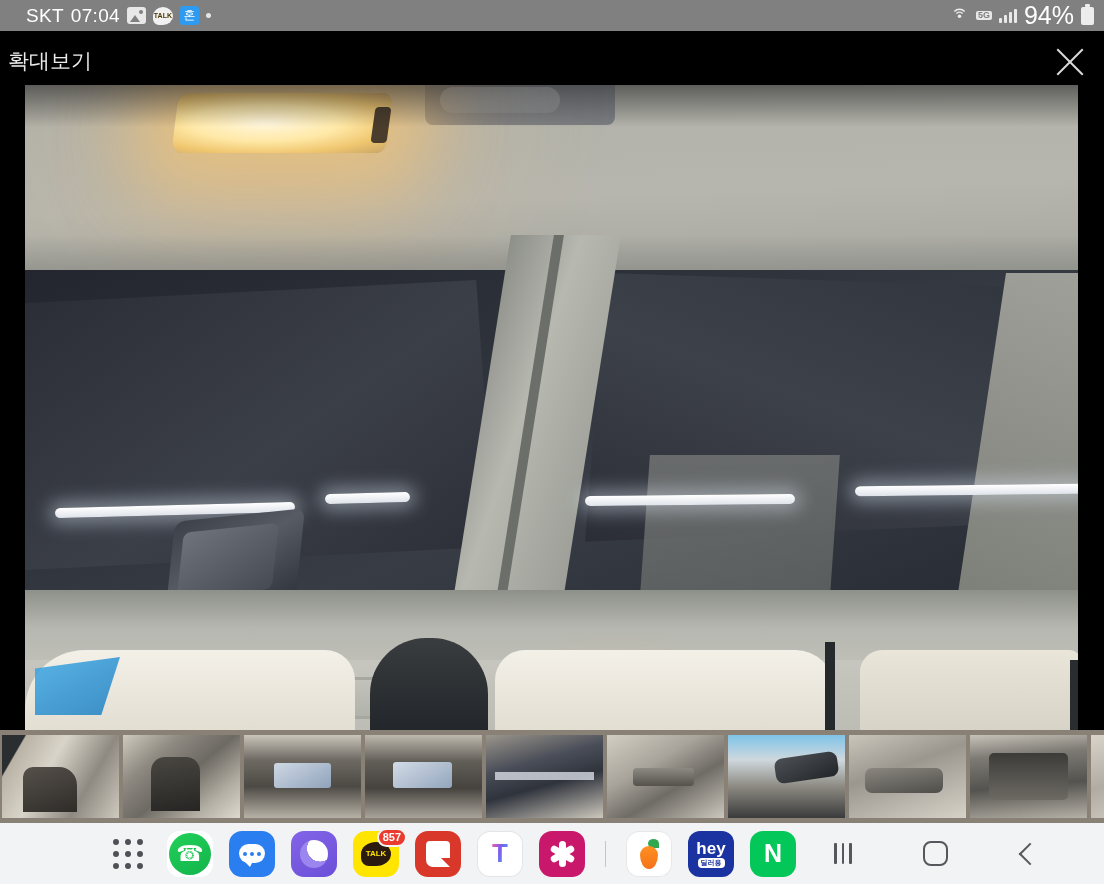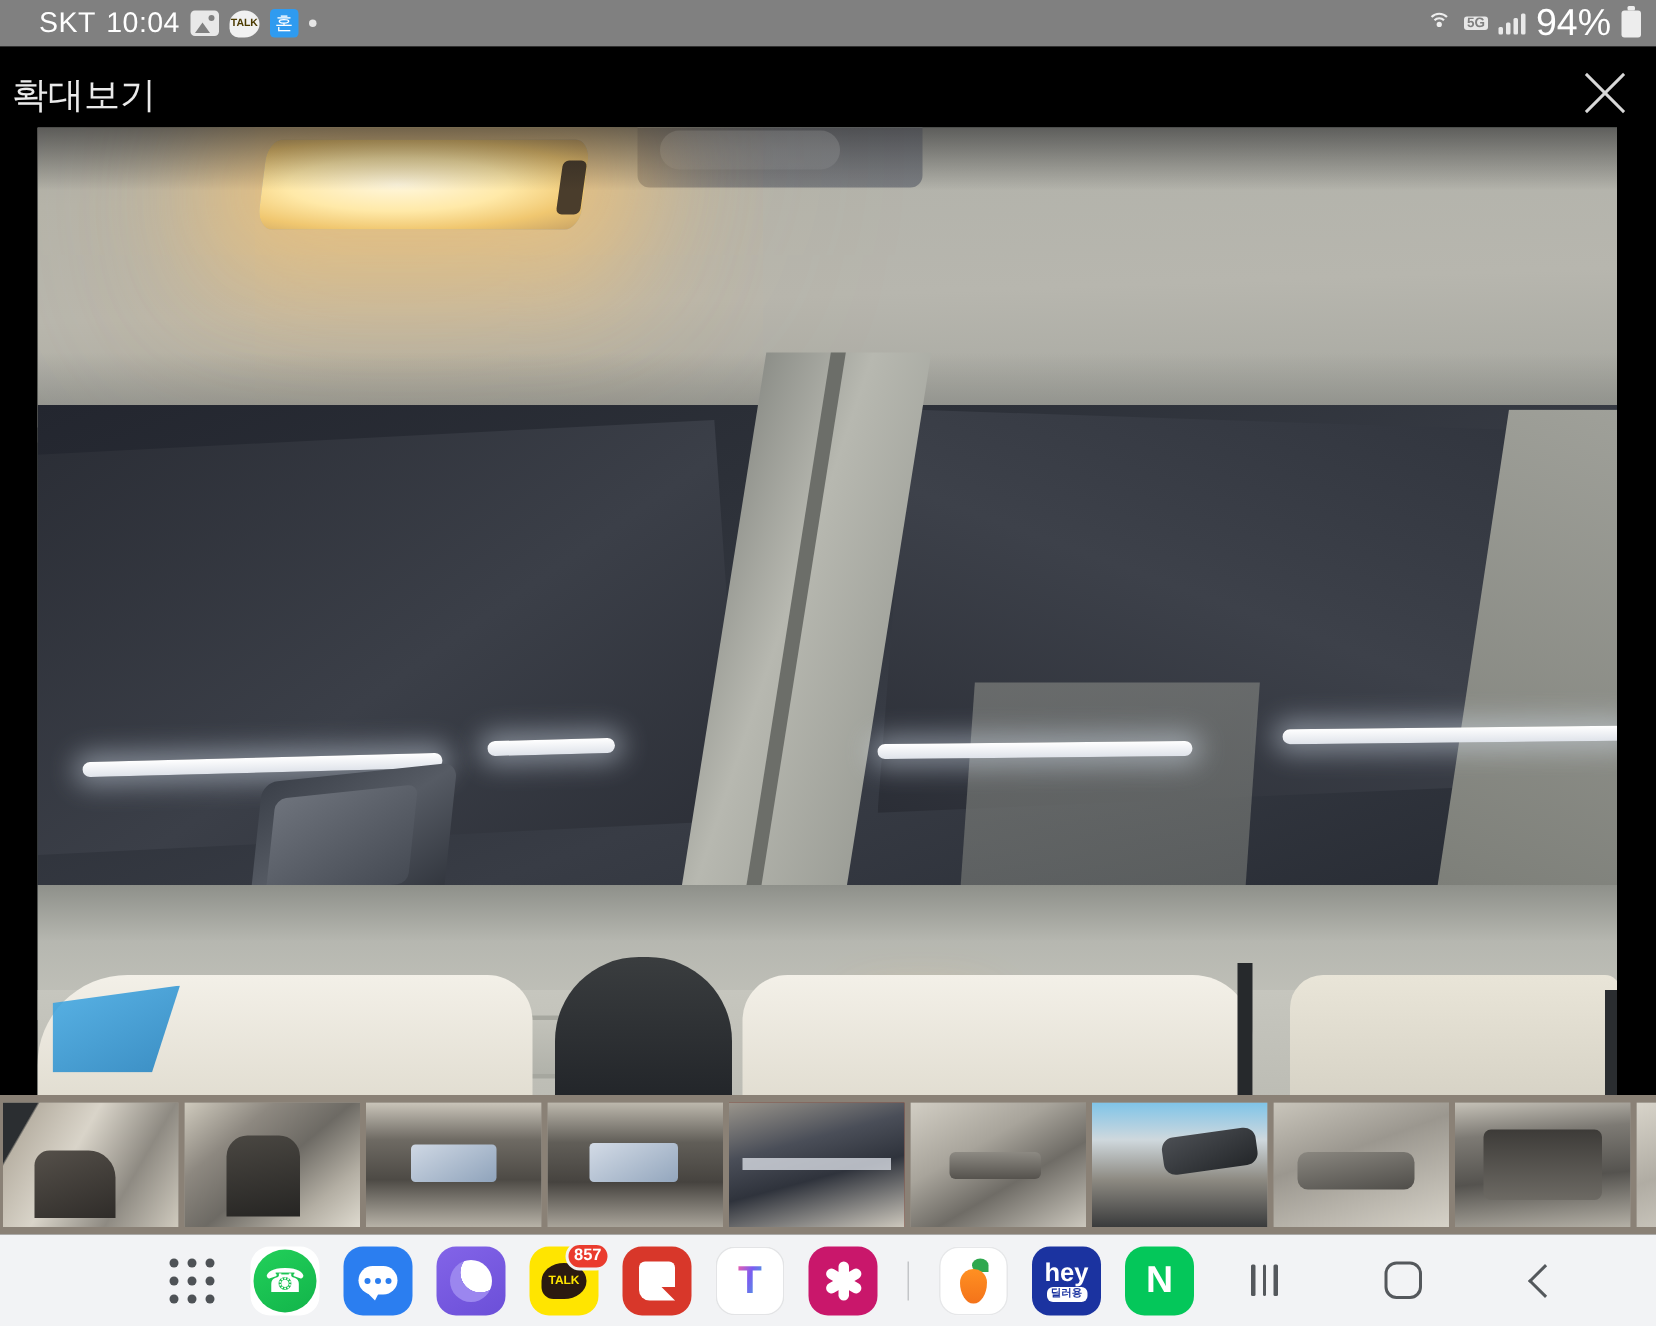--- a/index.html
+++ b/index.html
@@ -1,19 +1,19 @@
 <!DOCTYPE html>
 <html><head>
 <meta charset="utf-8">
 <style>
   * { margin:0; padding:0; box-sizing:border-box; }
   html,body { width:1104px; height:884px; overflow:hidden; background:#000;
     font-family:"Liberation Sans","DejaVu Sans",sans-serif; }
 
-  #screen { position:relative; width:1104px; height:884px; background:#404040; }
+  #screen { position:relative; width:1104px; height:884px; background:#a21caf; }
 
   
   .statusbar { position:absolute; left:0; top:0; width:1104px; height:31px;
     background:#808080; display:flex; align-items:center;
     padding:0 10px 0 26px; color:#fff; }
   .sb-left { display:flex; align-items:center; gap:7px; }
   .sb-carrier { font-size:19px; letter-spacing:.3px; font-weight:400; }
   .sb-clock { font-size:19px; letter-spacing:.3px; }
   .sb-right { margin-left:auto; display:flex; align-items:center; gap:7px; }
   .sb-pct { font-size:25px; }
@@ -38,21 +38,21 @@
     border-radius:2px; padding:0 2px; font-size:9px; }
   .ic-bars { display:flex; align-items:flex-end; gap:2px; height:15px; }
   .ic-bars span { width:3px; background:#e9e9e9; border-radius:1px; }
   .ic-bat { width:13px; height:18px; background:#ededed; border-radius:2px; position:relative; }
   .ic-bat:before{ content:""; position:absolute; top:-3px; left:4px; width:5px; height:3px;
     background:#ededed; border-radius:1px; }
 
   
   .viewer-header { position:absolute; left:0; top:31px; width:1104px; height:54px;
     display:flex; align-items:center; z-index:5; }
-  .vh-title { position:absolute; left:8px; top:16px; color:#eaeaea; font-size:24px; }
+  .vh-title { position:absolute; left:8px; top:16px; color:#eaeaea; font-size:21px; }
   .vh-counter { position:absolute; left:0; right:0; top:16px; text-align:center;
     color:#f2f2f2; font-size:19px; }
   .vh-close { position:absolute; right:10px; top:7px; width:48px; height:48px;
     cursor:pointer; }
   .vh-close:before,.vh-close:after{ content:""; position:absolute; left:6px; top:23px;
     width:36px; height:2px; background:#d9d9d9; }
   .vh-close:before{ transform:rotate(45deg); }
   .vh-close:after{ transform:rotate(-45deg); }
 
   
@@ -268,21 +268,21 @@
     border-bottom:2.5px solid #54585c; transform:rotate(45deg); margin-left:5px; }
 </style>
 </head>
 <body>
 
 <div id="screen">
 
   <div class="statusbar">
     <div class="sb-left">
       <span class="sb-carrier">SKT</span>
-      <span class="sb-clock">10:04</span>
+      <span class="sb-clock">07:04</span>
       <span class="ic ic-photo"></span>
       <span class="ic ic-talk">TALK</span>
       <span class="ic ic-blue">혼</span>
       <span class="ic ic-dot"></span>
     </div>
     <div class="sb-right">
       <span class="ic ic-hotspot">
         <svg width="19" height="19" viewBox="0 0 24 24" fill="none" stroke="#ededed" stroke-width="1.8">
           <circle cx="12" cy="13" r="2.2" fill="#ededed" stroke="none"></circle>
           <path d="M8 9.5a5.5 5.5 0 0 1 8 0"></path>

